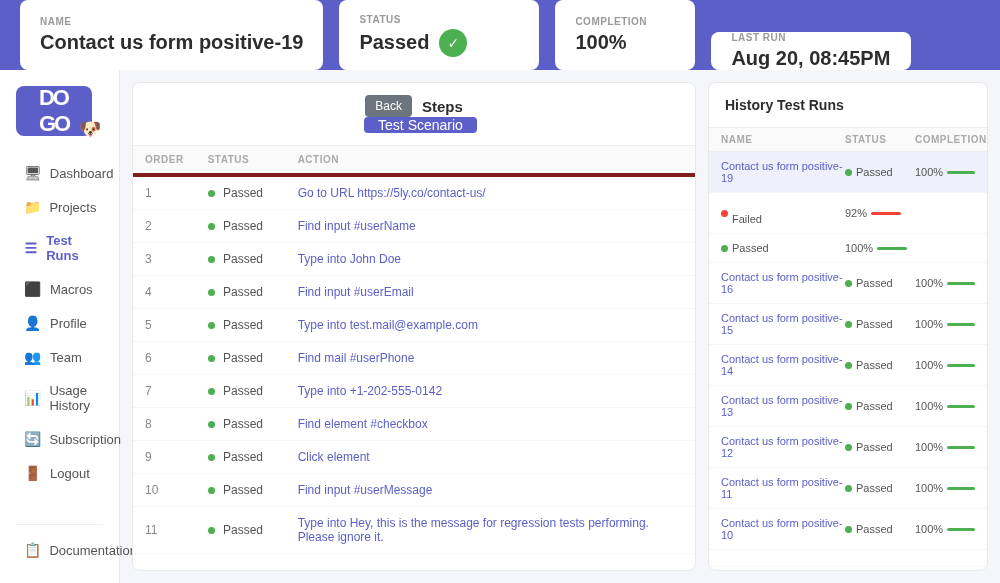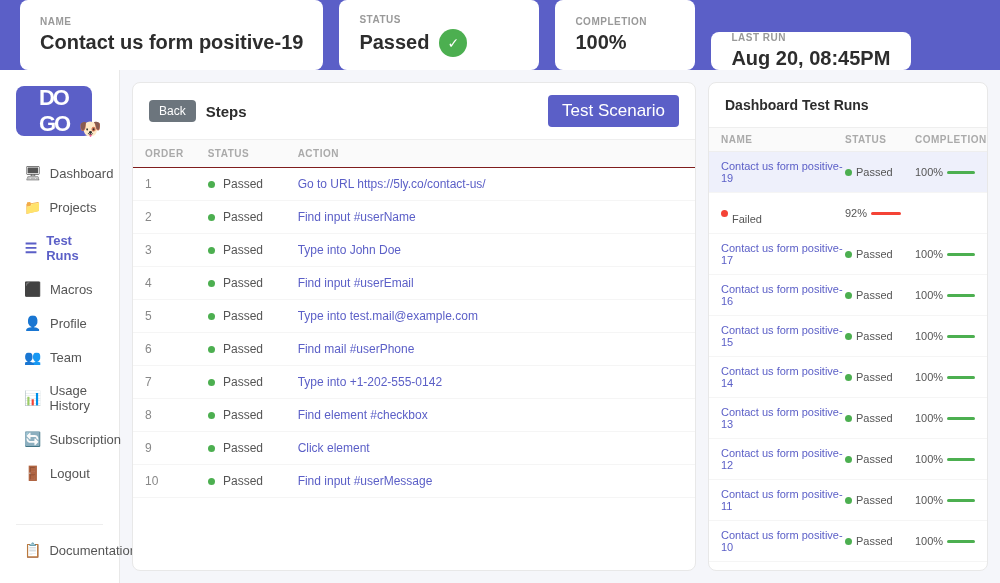--- a/index.html
+++ b/index.html
@@ -139,20 +139,21 @@
       display: flex;
       flex-direction: column;
       border: 1px solid #e8e8e8;
     }
     .steps-header {
       display: flex;
       align-items: center;
       justify-content: space-between;
       padding: 12px 16px;
       border-bottom: 1px solid #eee;
+      flex-direction: column;
     }
     .steps-title-area {
       display: flex;
       align-items: center;
       gap: 10px;
     }
     .back-btn {
       background: #6c757d;
       color: white;
       border: none;
@@ -164,43 +165,43 @@
     .steps-title {
       font-size: 15px;
       font-weight: 700;
       color: #2d2d2d;
     }
     .test-scenario-btn {
       background: #5b5fc7;
       color: white;
       border: none;
       border-radius: 4px;
-      padding: 6px 14px;
-      font-size: 17px;
+      padding: 0 14px;
+      font-size: 14px;
       cursor: pointer;
       margin-left: 13px;
     }
     .steps-table {
       overflow-y: auto;
       flex: 1;
     }
     table {
       width: 100%;
       border-collapse: collapse;
     }
     thead th {
       font-size: 10px;
       font-weight: 700;
       color: #aaa;
       text-transform: uppercase;
       letter-spacing: 0.5px;
       padding: 8px 12px;
       text-align: left;
       background: #fafafa;
-      border-bottom: 1px solid #7f1d1d;
+      border-bottom: 4px solid #7f1d1d;
     }
     tbody td {
       padding: 9px 12px;
       font-size: 12px;
       color: #555;
       border-bottom: 1px solid #f5f5f5;
     }
     .order-col { width: 40px; }
     .status-col { width: 90px; }
     .action-col { }
@@ -480,27 +481,37 @@
               <tr>
     <td style="color:#888;">10</td>
     <td>
       <span class="status-dot dot-passed"></span>
       <span class="status-text-passed">Passed</span>
     </td>
     <td>
       <a class="action-link" href="#">Find input #userMessage</a>
     </td>
   </tr>
+              <tr>
+    <td style="color:#888;">11</td>
+    <td>
+      <span class="status-dot dot-passed"></span>
+      <span class="status-text-passed">Passed</span>
+    </td>
+    <td>
+      <a class="action-link" href="#">Type into Hey, this is the message for regression tests performing. Please ignore it.</a>
+    </td>
+  </tr>
             </tbody>
         </table>
       </div>
     </div>
 
     <div class="prev-runs-panel">
-      <div class="prev-runs-header">Dashboard Test Runs</div>
+      <div class="prev-runs-header">History Test Runs</div>
       <div class="prev-runs-table-header">
         <span class="prev-runs-col-label">NAME</span>
         <span class="prev-runs-col-label">STATUS</span>
         <span class="prev-runs-col-label">COMPLETION</span>
       </div>
       <div class="prev-runs-list" id="prev-runs-list">
       <div class="prev-run-row active-row">
     <span class="prev-run-name">Contact us form positive-19</span>
     <span class="prev-run-status">
       <span style="display:inline-block;width:7px;height:7px;border-radius:50%;background:#4caf50;margin-right:4px;"></span>
@@ -515,21 +526,20 @@
     <span class="prev-run-status">
       <span style="display:inline-block;width:7px;height:7px;border-radius:50%;background:#f44336;margin-right:4px;"></span>
       <span style="font-size:11px;color:#555;margin-top:12px;">Failed</span>
     </span>
     <span class="prev-run-completion">
       <span>92%</span>
       <span class="completion-bar completion-bar-red"></span>
     </span>
   </div>
           <div class="prev-run-row">
-    <span class="prev-run-name">Contact us form positive-17</span>
     <span class="prev-run-status">
       <span style="display:inline-block;width:7px;height:7px;border-radius:50%;background:#4caf50;margin-right:4px;"></span>
       <span style="font-size:11px;color:#555;">Passed</span>
     </span>
     <span class="prev-run-completion">
       <span>100%</span>
       <span class="completion-bar"></span>
     </span>
   </div>
           <div class="prev-run-row">

